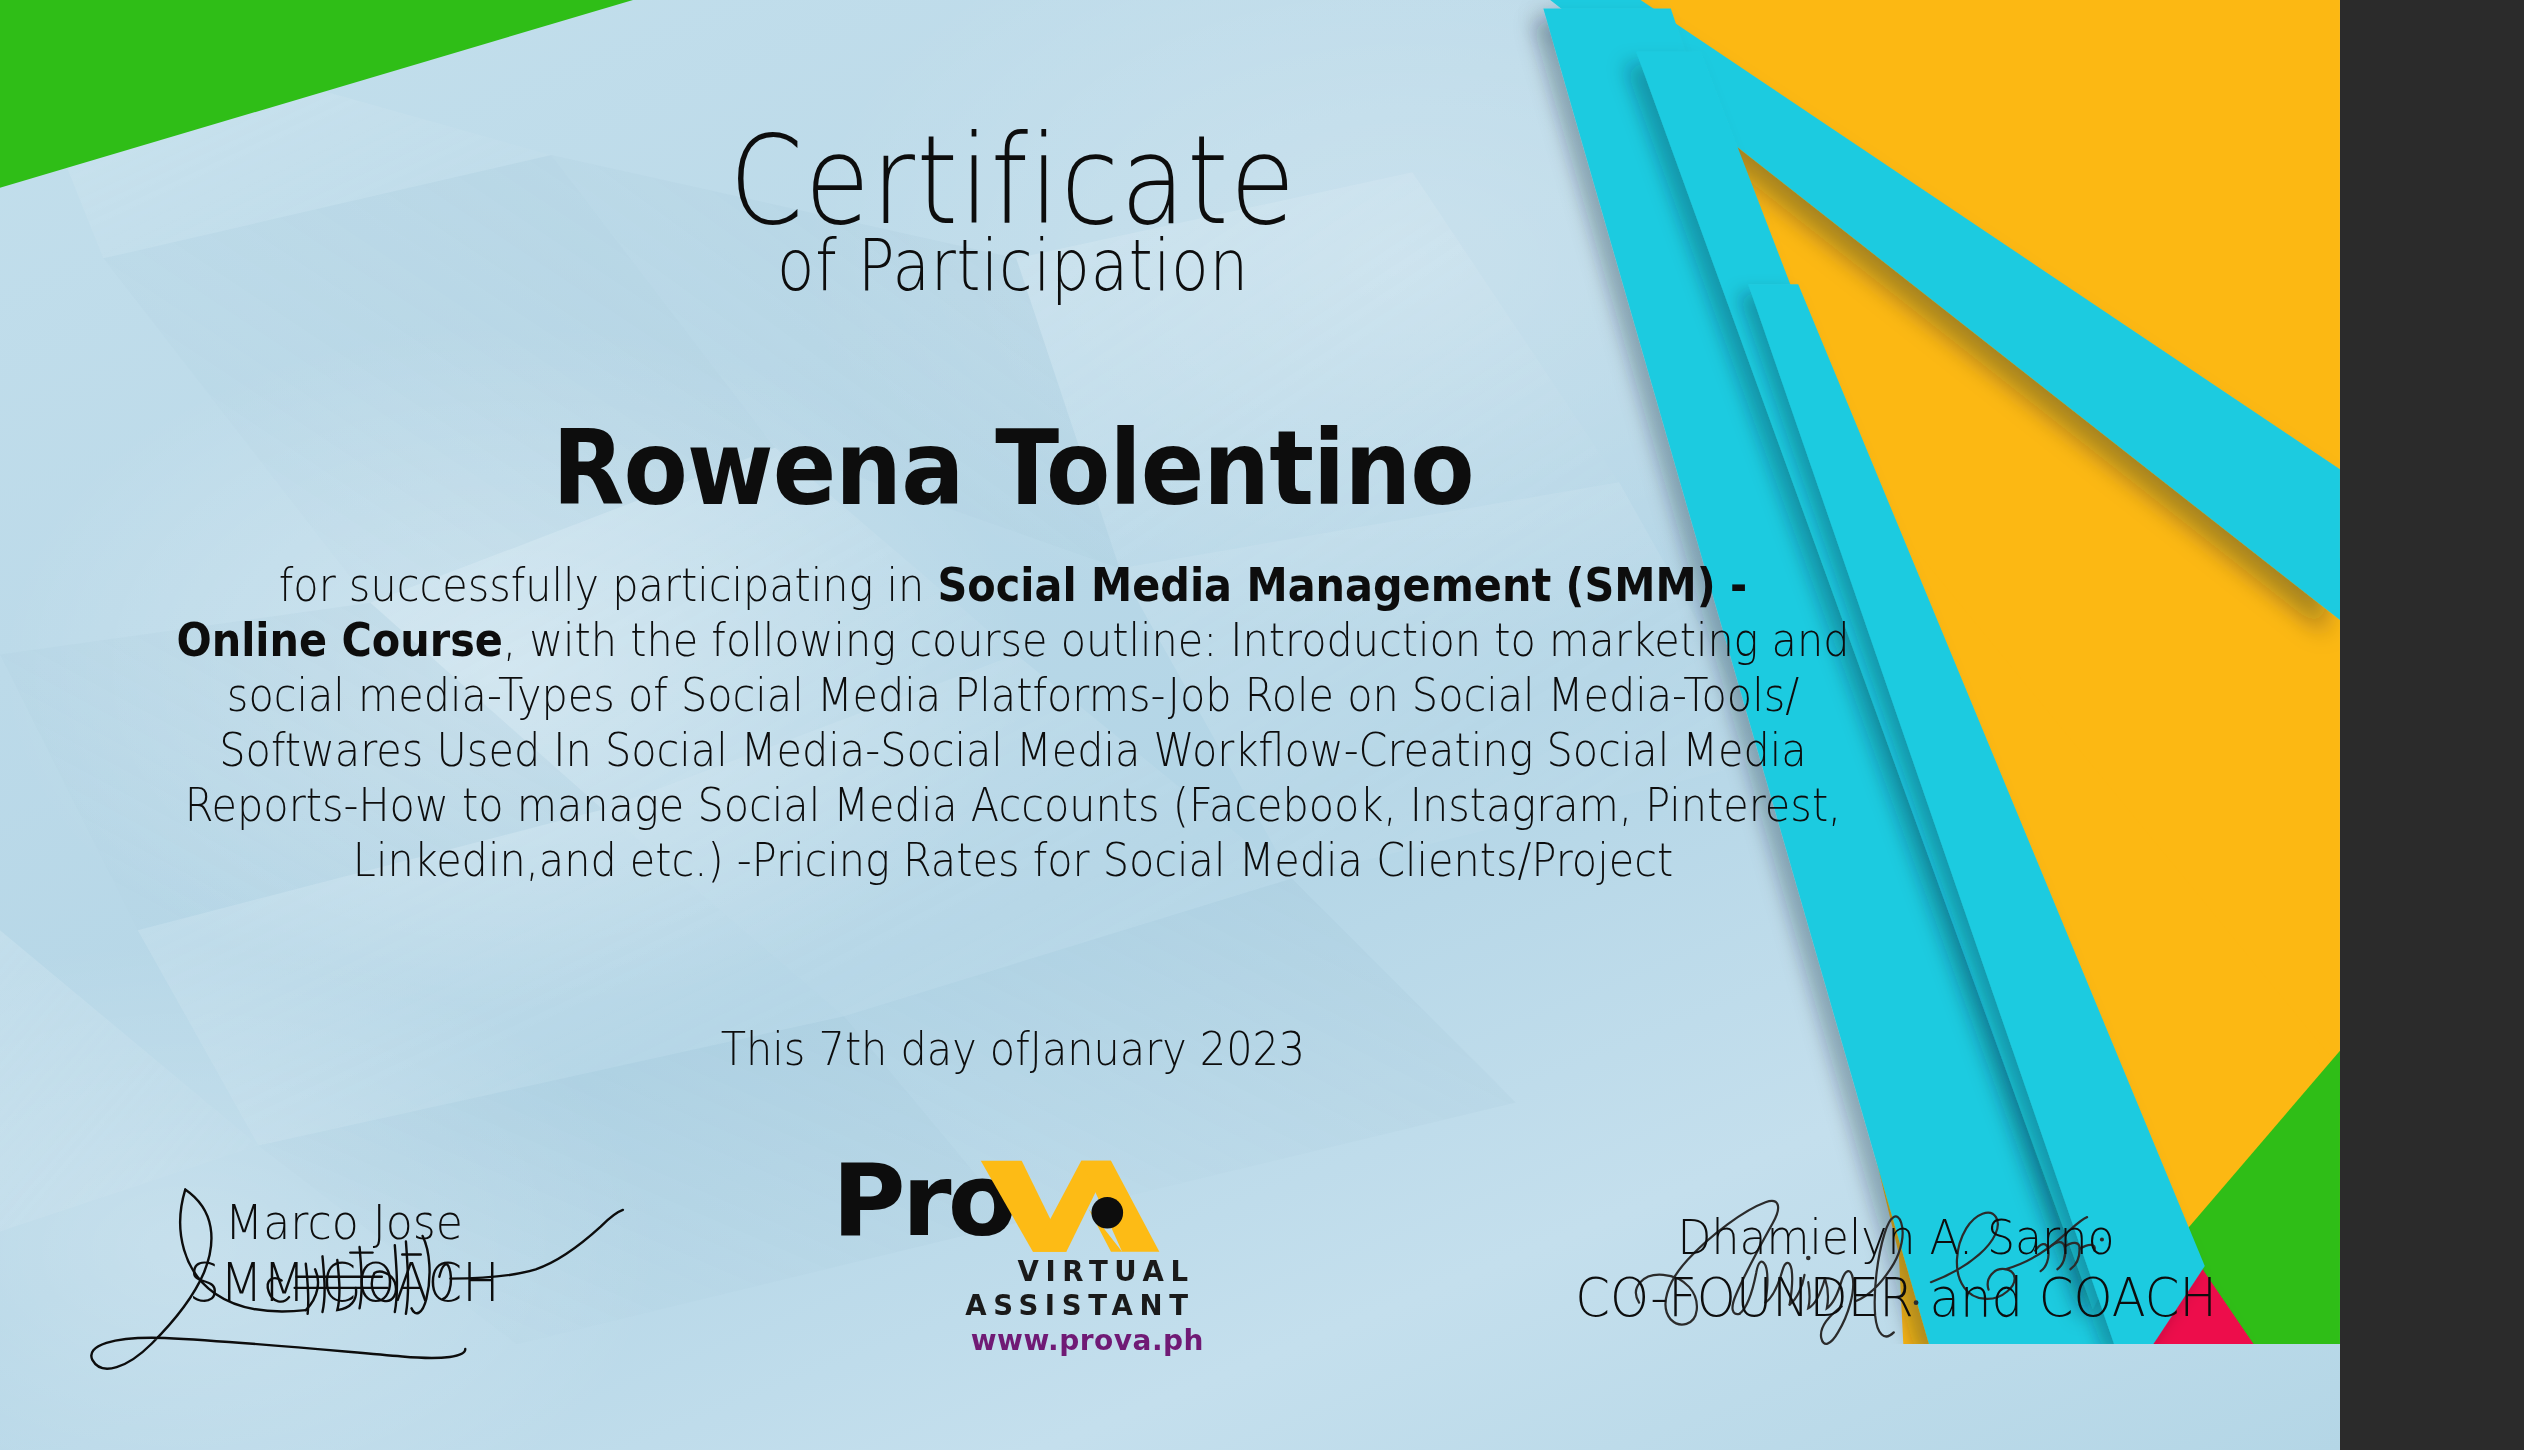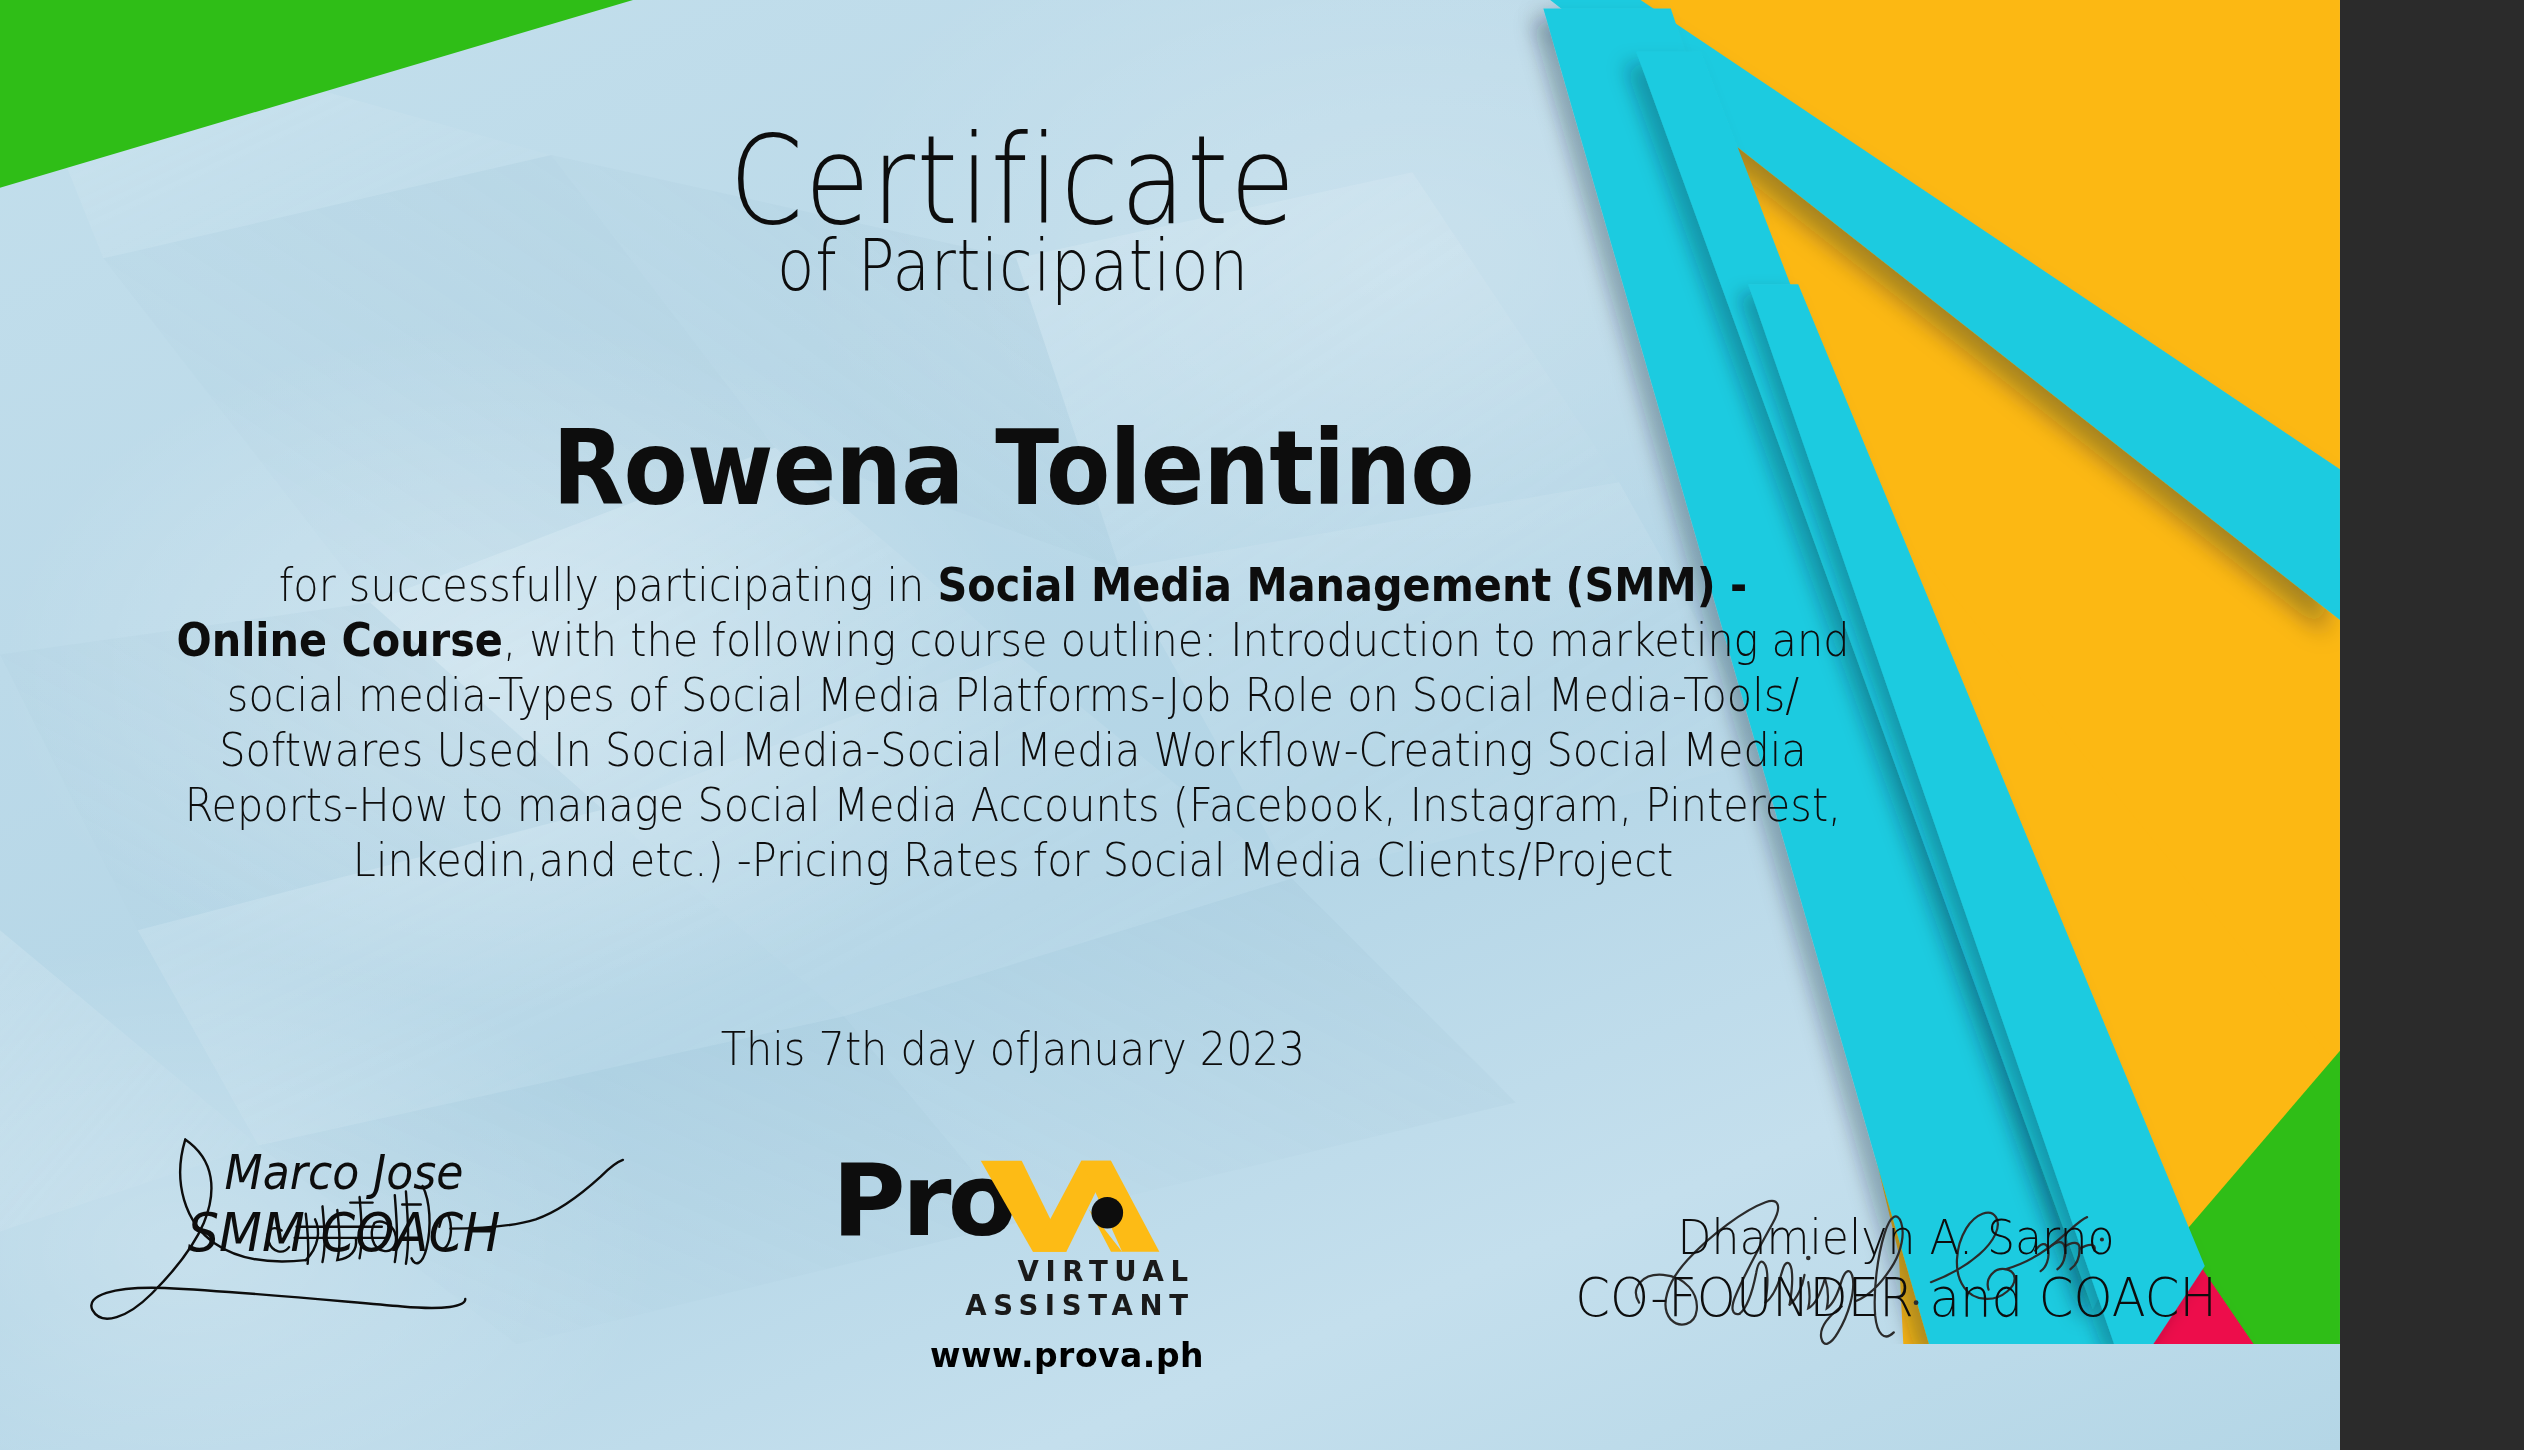--- a/index.html
+++ b/index.html
@@ -141,34 +141,34 @@
   .logo-tagline {
     margin-top: 1.9px;
     font-size: 29px;
     font-weight: 700;
     letter-spacing: 7px;
     font-family: "DejaVu Sans", sans-serif;
     color: #1a1a1a;
     transform: scaleX(0.95);
   }
   .logo-url {
-    margin-top: 14px;
-    font-size: 33px;
+    margin-top: 2px;
+    font-size: 28px;
     font-weight: 700;
     font-family: "DejaVu Sans", sans-serif;
-    color: #000000;
+    color: #701a75;
     letter-spacing: 0.5px;
   }
 
   
   .sig-block {
     position: absolute;
     text-align: center;
   }
-  .sig-left  { left: 56px;  top: 1143px; width: 576px; font-style: italic; }
+  .sig-left  { left: 56px;  top: 1193px; width: 576px; }
   .sig-right { left: 1487px; top: 1208px; width: 818px; }
 
   .sig-scribble {
     position: absolute;
     pointer-events: none;
   }
   .sig-scribble-left  { left: 18.6px;  top: -9.3px; }
   .sig-scribble-right { left: 139px; top: -15px; }
 
   .sig-name {

